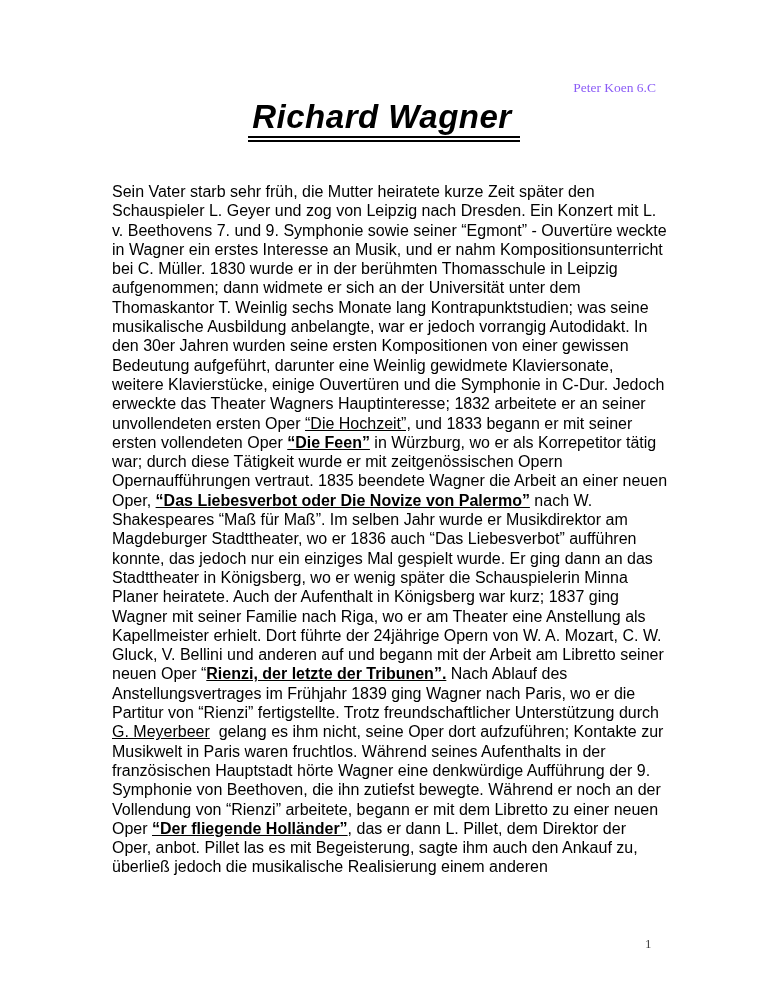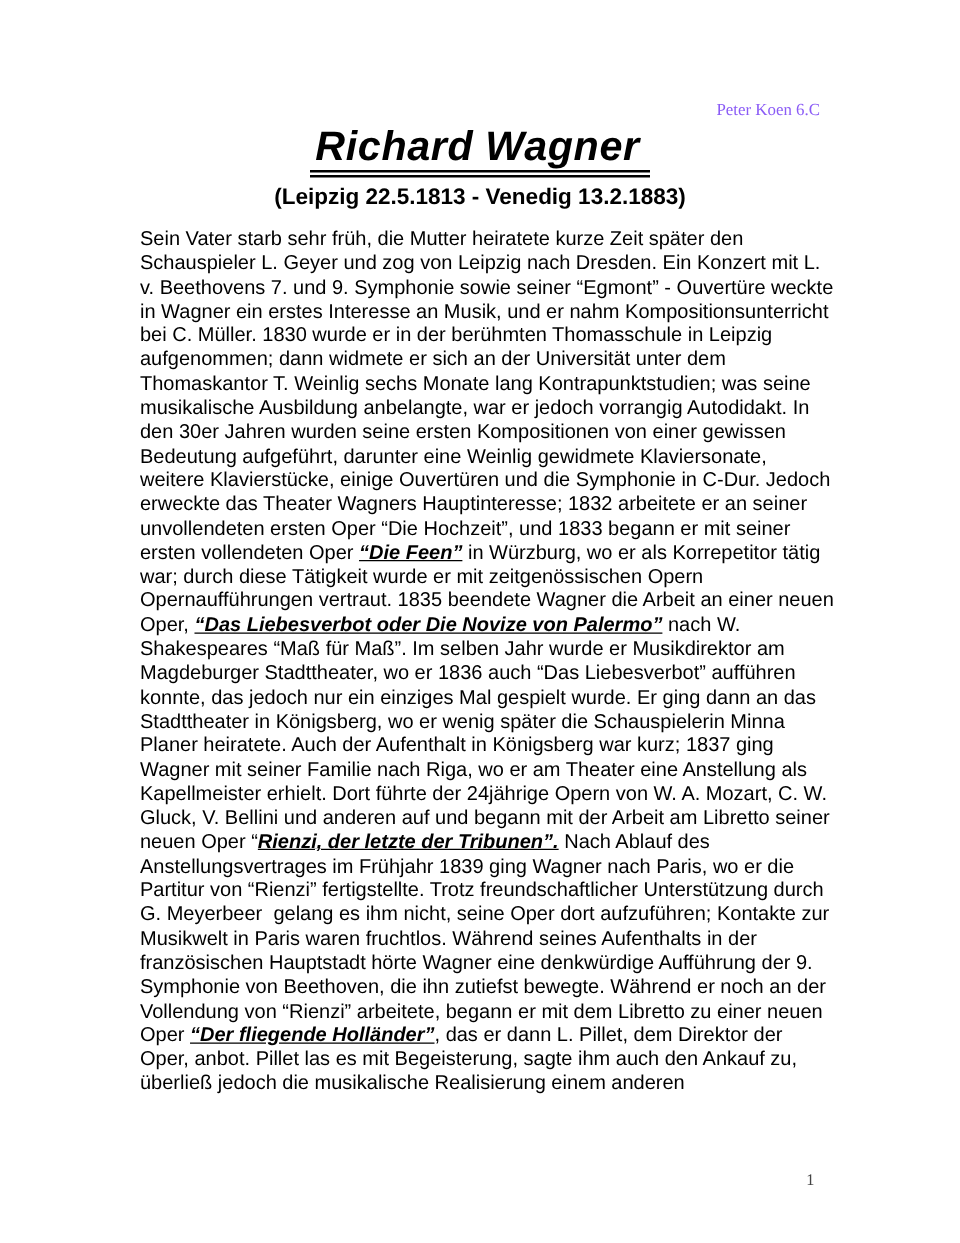--- a/index.html
+++ b/index.html
@@ -59,43 +59,42 @@
     left: 112px;
     width: 556px;
     margin: 0;
     font-family: "Liberation Sans", sans-serif;
     font-size: 16px;
     line-height: 19.3px;
     color: #000;
     text-align: left;
   }
   .seg-u {
+    text-decoration: underline;
   }
   .seg-bu {
     font-weight: bold;
     text-decoration: underline;
-    font-style: italic;
   }
   .page-number {
     position: absolute;
     top: 936px;
     left: 645px;
     font-family: "Liberation Serif", serif;
     font-size: 13px;
     color: #444;
   }
 </style>
 </head>
 <body>
 
 <div class="page">
 
   <div class="author">Peter Koen 6.C</div>
 
   <h1 class="title-row"><span class="title-text">Richard Wagner</span></h1>
 
-  <div class="subtitle">(Leipzig 22.5.1813 - Venedig 13.2.1883)</div>
 
   <p class="body-text"><span>Sein Vater starb sehr früh, die Mutter heiratete kurze Zeit später den Schauspieler L. Geyer und zog von Leipzig nach Dresden. Ein Konzert mit L. v. Beethovens 7. und 9. Symphonie sowie seiner “Egmont” - Ouvertüre weckte in Wagner ein erstes Interesse an Musik, und er nahm Kompositionsunterricht bei C. Müller. 1830 wurde er in der berühmten Thomasschule in Leipzig aufgenommen; dann widmete er sich an der Universität unter dem Thomaskantor T. Weinlig sechs Monate lang Kontrapunktstudien; was seine musikalische Ausbildung anbelangte, war er jedoch vorrangig Autodidakt. In den 30er Jahren wurden seine ersten Kompositionen von einer gewissen Bedeutung aufgeführt, darunter eine Weinlig gewidmete Klaviersonate, weitere Klavierstücke, einige Ouvertüren und die Symphonie in C-Dur. Jedoch erweckte das Theater Wagners Hauptinteresse; 1832 arbeitete er an seiner unvollendeten ersten Oper </span><span class="seg-u">“Die Hochzeit”,</span><span> und 1833 begann er mit seiner ersten vollendeten Oper </span><span class="seg-bu">“Die Feen”</span><span> in Würzburg, wo er als Korrepetitor tätig war; durch diese Tätigkeit wurde er mit zeitgenössischen Opern Opernaufführungen vertraut. 1835 beendete Wagner die Arbeit an einer neuen Oper, </span><span class="seg-bu">“Das Liebesverbot oder Die Novize von Palermo”</span><span> nach W. Shakespeares “Maß für Maß”. Im selben Jahr wurde er Musikdirektor am Magdeburger Stadttheater, wo er 1836 auch “Das Liebesverbot” aufführen konnte, das jedoch nur ein einziges Mal gespielt wurde. Er ging dann an das Stadttheater in Königsberg, wo er wenig später die Schauspielerin Minna Planer heiratete. Auch der Aufenthalt in Königsberg war kurz; 1837 ging Wagner mit seiner Familie nach Riga, wo er am Theater eine Anstellung als Kapellmeister erhielt. Dort führte der 24jährige Opern von W. A. Mozart, C. W. Gluck, V. Bellini und anderen auf und begann mit der Arbeit am Libretto seiner neuen Oper “</span><span class="seg-bu">Rienzi, der letzte der Tribunen”.</span><span> Nach Ablauf des Anstellungsvertrages im Frühjahr 1839 ging Wagner nach Paris, wo er die Partitur von “Rienzi” fertigstellte. Trotz freundschaftlicher Unterstützung durch </span><span class="seg-u">G. Meyerbeer</span><span>&nbsp; gelang es ihm nicht, seine Oper dort aufzuführen; Kontakte zur Musikwelt in Paris waren fruchtlos. Während seines Aufenthalts in der französischen Hauptstadt hörte Wagner eine denkwürdige Aufführung der 9. Symphonie von Beethoven, die ihn zutiefst bewegte. Während er noch an der Vollendung von “Rienzi” arbeitete, begann er mit dem Libretto zu einer neuen Oper </span><span class="seg-bu">“Der fliegende Holländer”</span><span>, das er dann L. Pillet, dem Direktor der Oper, anbot. Pillet las es mit Begeisterung, sagte ihm auch den Ankauf zu, überließ jedoch die musikalische Realisierung einem anderen</span></p>
 
   <div class="page-number">1</div>
 
 </div>
 
 </body></html>

